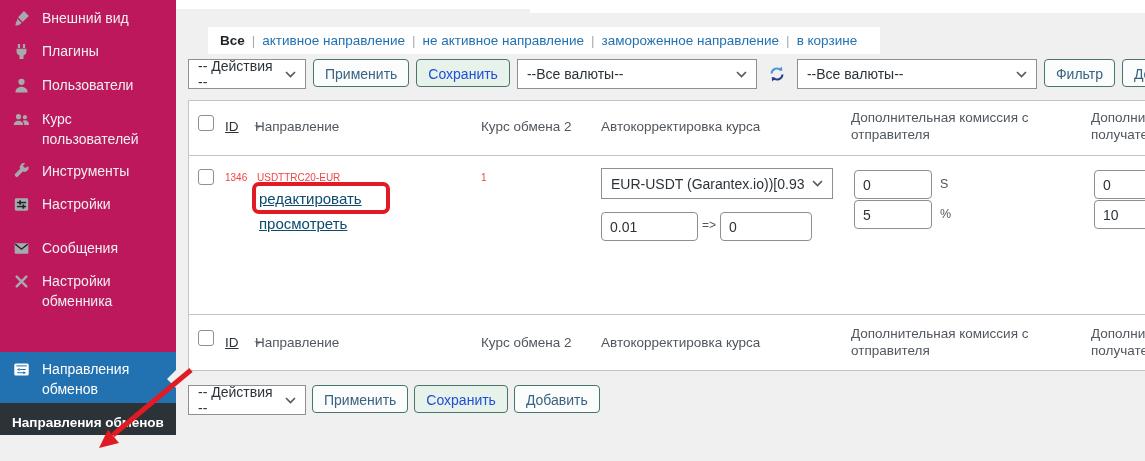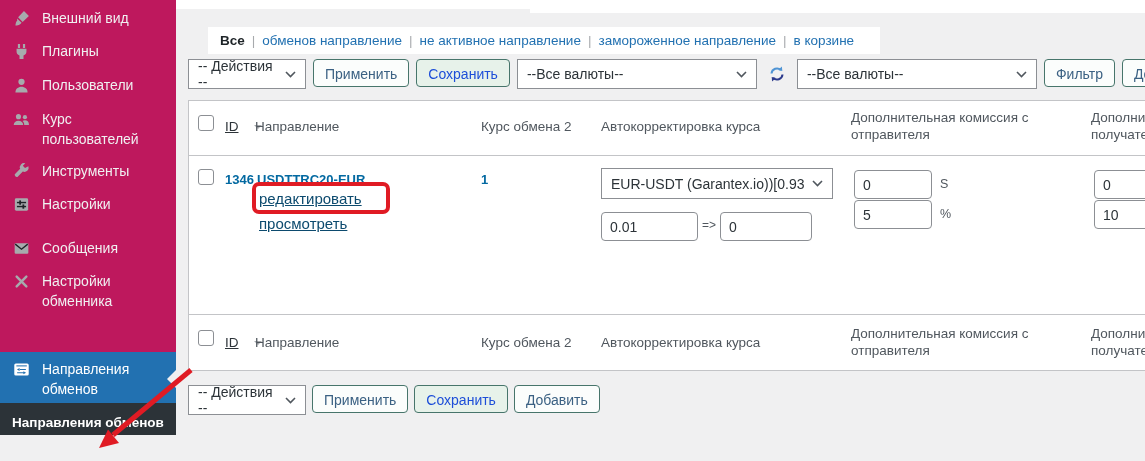--- a/index.html
+++ b/index.html
@@ -48,21 +48,21 @@
       border:1px solid #c3c4c7;box-sizing:border-box;}
   .t-head{position:relative;height:54px;border-bottom:1px solid #c3c4c7;}
   .t-row{position:relative;height:158px;border-bottom:1px solid #c3c4c7;}
   .t-foot{position:relative;height:55px;}
   .cell{position:absolute;color:#50575e;font-size:13.5px;line-height:1.25;}
   .cb{position:absolute;width:16px;height:16px;background:#fff;border:1px solid #8c8f94;
       border-radius:3px;box-sizing:border-box;cursor:pointer;}
   .id-h{color:#2c3338;text-decoration:underline;cursor:pointer;}
   .sort-ic{display:inline-block;width:0;height:0;border:4px solid transparent;
       border-top-color:#a7aaad;margin-left:7px;vertical-align:1px;}
-  .rowtxt{color:#0369a1;font-size:13px;font-weight:bold;}
+  .rowtxt{color:#ef4444;font-size:10px;}
   .rowlink{color:#0c4a6e;text-decoration:underline;font-size:15px;cursor:pointer;}
   .linksep{color:#c3c4c7;}
   .inp{position:absolute;height:29px;box-sizing:border-box;border:1px solid #8c8f94;border-radius:4px;
       padding:0 8px;font-size:14px;color:#2c3338;font-family:inherit;background:#fff;}
   .unit{position:absolute;color:#50575e;font-size:12.5px;}
   .arrowtxt{position:absolute;color:#50575e;font-size:12px;}
   .rowsel{position:absolute;width:232px;height:31px;}
   
   .anno-box{position:absolute;left:252px;top:182px;width:138px;height:32px;
       border:4px solid #e01b24;border-radius:7px;box-sizing:border-box;pointer-events:none;}
@@ -176,21 +176,21 @@
     <div class="sm-item">Направления обменов</div>
   </div>
 </div>
 
 <div class="top-band"></div>
 <div class="top-notice"></div>
 
 <div class="filterbar">
   <a class="all">Все</a>
   <span class="sep">|</span>
-  <a>обменов направление</a>
+  <a>активное направление</a>
   <span class="sep">|</span>
   <a>не активное направление</a>
   <span class="sep">|</span>
   <a>замороженное направление</a>
   <span class="sep">|</span>
   <a>в корзине</a>
 </div>
 
 <div class="toolbar top">
   <div class="sel" style="width:118px">

